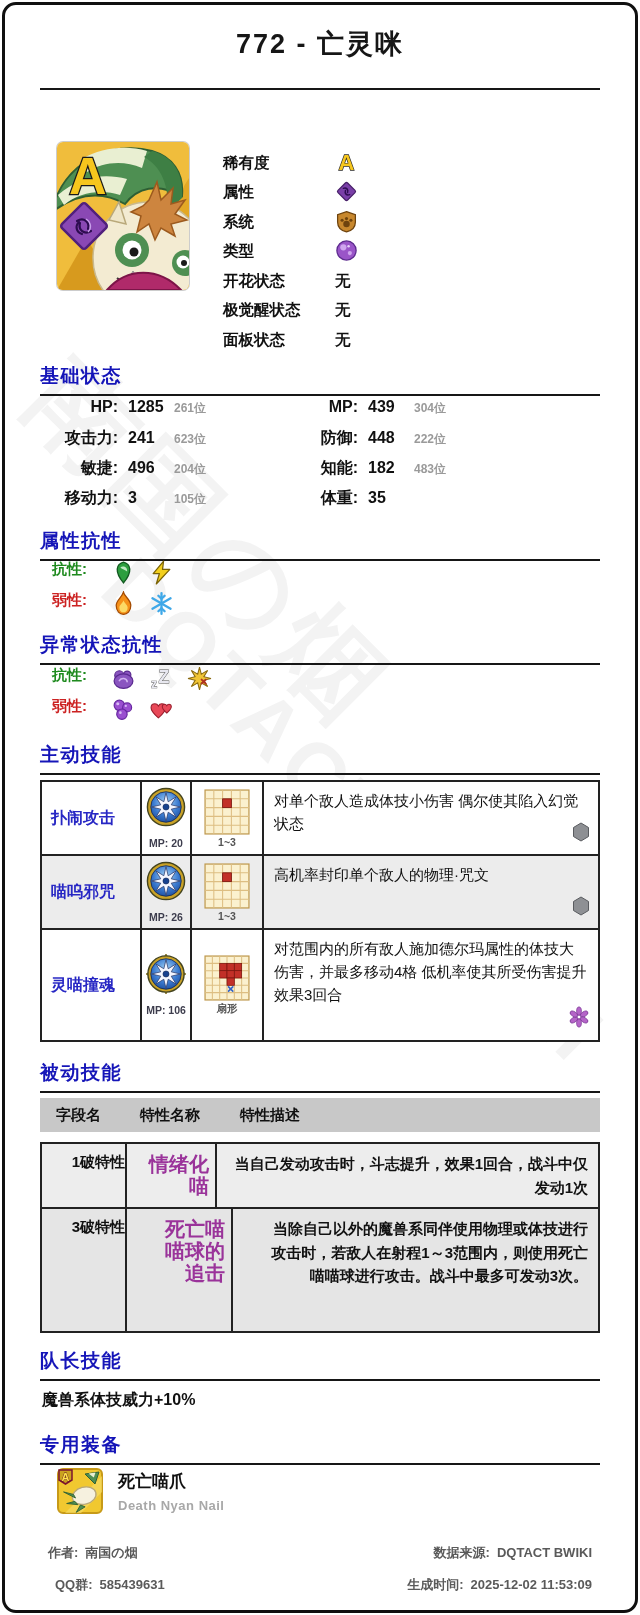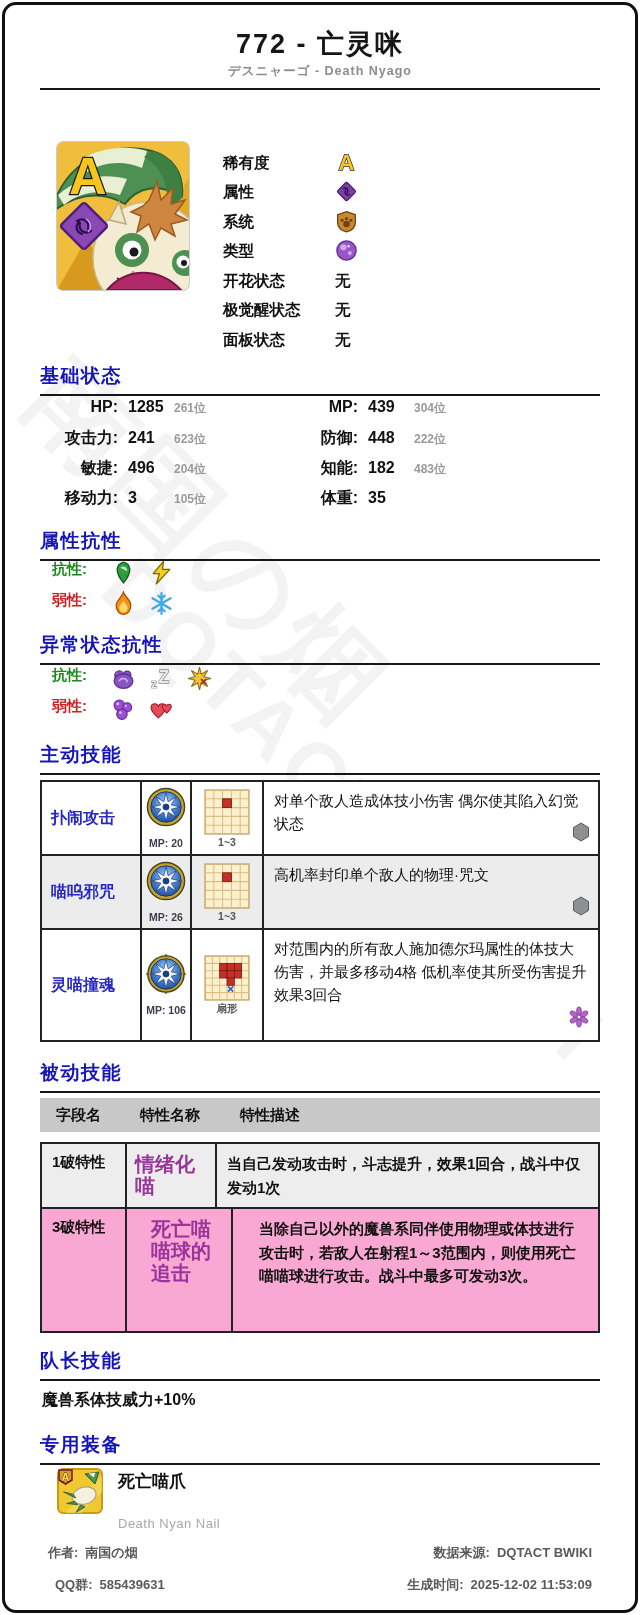--- a/index.html
+++ b/index.html
@@ -71,35 +71,35 @@
   .a-desc{flex:1;position:relative;padding:7px 10px 4px 10px;font-size:15px;line-height:23px;
           font-weight:400;color:#111;box-sizing:border-box;}
   .marker{position:absolute;right:8px;bottom:6px;}
 
   
   .pband{position:absolute;left:40px;top:1098px;width:560px;height:34px;background:#c8c8c8;
          display:flex;align-items:center;font-size:15px;font-weight:800;z-index:2;box-sizing:border-box;}
   .pband .h1{padding-left:16px;width:84px;}
   .pband .h2{width:100px;}
   .ptable{position:absolute;left:40px;top:1142px;width:560px;border:2px solid #222;
-          box-sizing:border-box;z-index:2;background:#f9a8d4;}
+          box-sizing:border-box;z-index:2;background:#e5e5e5;text-align:right;}
   .prow{display:flex;}
   .prow + .prow{border-top:2px solid #222;gap:16px;}
   .prow.alt{background:#ededed;}
   .pr1{min-height:58px}.pr2{min-height:122px}
   .p-field{width:85px;padding:9px 0 0 10px;font-weight:800;font-size:15px;border-right:2px solid #222;box-sizing:border-box;}
   .p-name{width:90px;padding:9px 6px 0 8px;font-weight:800;font-size:20px;color:#9a339a;
           border-right:2px solid #222;box-sizing:border-box;line-height:22px;}
   .p-desc{flex:1;padding:8px 10px;font-size:15px;font-weight:700;line-height:23.5px;box-sizing:border-box;}
 
   
   .leader-desc{position:absolute;left:42px;top:1390px;font-size:16px;font-weight:800;z-index:2;}
   .equip{position:absolute;left:57px;top:1468px;display:flex;gap:15px;z-index:2;}
   .equip-meta .nm{font-size:17px;font-weight:800;margin-top:2px;}
-  .equip-meta .en{font-size:13px;font-weight:400;color:#a8a8a8;margin-top:23px;letter-spacing:0.5px;}
+  .equip-meta .en{font-size:13px;font-weight:700;color:#a8a8a8;margin-top:5px;letter-spacing:0.5px;}
 
   
   .fitem{position:absolute;font-size:13px;font-weight:800;color:#5a5a5a;z-index:2;}
   .f-author{left:48px;top:1544px}.f-qq{left:55px;top:1576px}
   .f-src{right:48px;top:1544px}.f-time{right:48px;top:1576px}
   .fitem .v{margin-left:7px;}
 </style>
 </head>
 <body>
 
@@ -113,21 +113,20 @@
           <stop offset="100%" stop-color="#16418f"></stop>
       </radialGradient>
     </defs>
   </svg>
 
   <div class="frame"></div>
   <div class="wm wm1">南国の烟</div>
   <div class="wm wm2">DQTACT BWIKI</div>
 
   <div class="title">772 - 亡灵咪</div>
-  <div class="subtitle">デスニャーゴ - Death Nyago</div>
   <div class="title-rule"></div>
 
 
   <div class="portrait">
     <svg viewBox="0 0 132 148" width="132" height="148">
       <rect width="132" height="148" fill="#f0bd3c"></rect>
       <path d="M0 148 L30 96 L58 148 Z" fill="#d79a1e"></path>
       <path d="M132 36 C114 62 110 104 98 148 L132 148 Z" fill="#e3a825"></path>
       <path d="M-5 70 C5 20 55 -2 95 9 C115 15 127 30 125 54 C100 40 80 46 68 62 C40 46 15 55 -5 70 Z" fill="#4e8f52" stroke="#2e5f34" stroke-width="2"></path>
       <path d="M25 17 C45 5 70 3 90 9 L85 26 C66 18 46 20 30 30 Z" fill="#e9efd2"></path>

